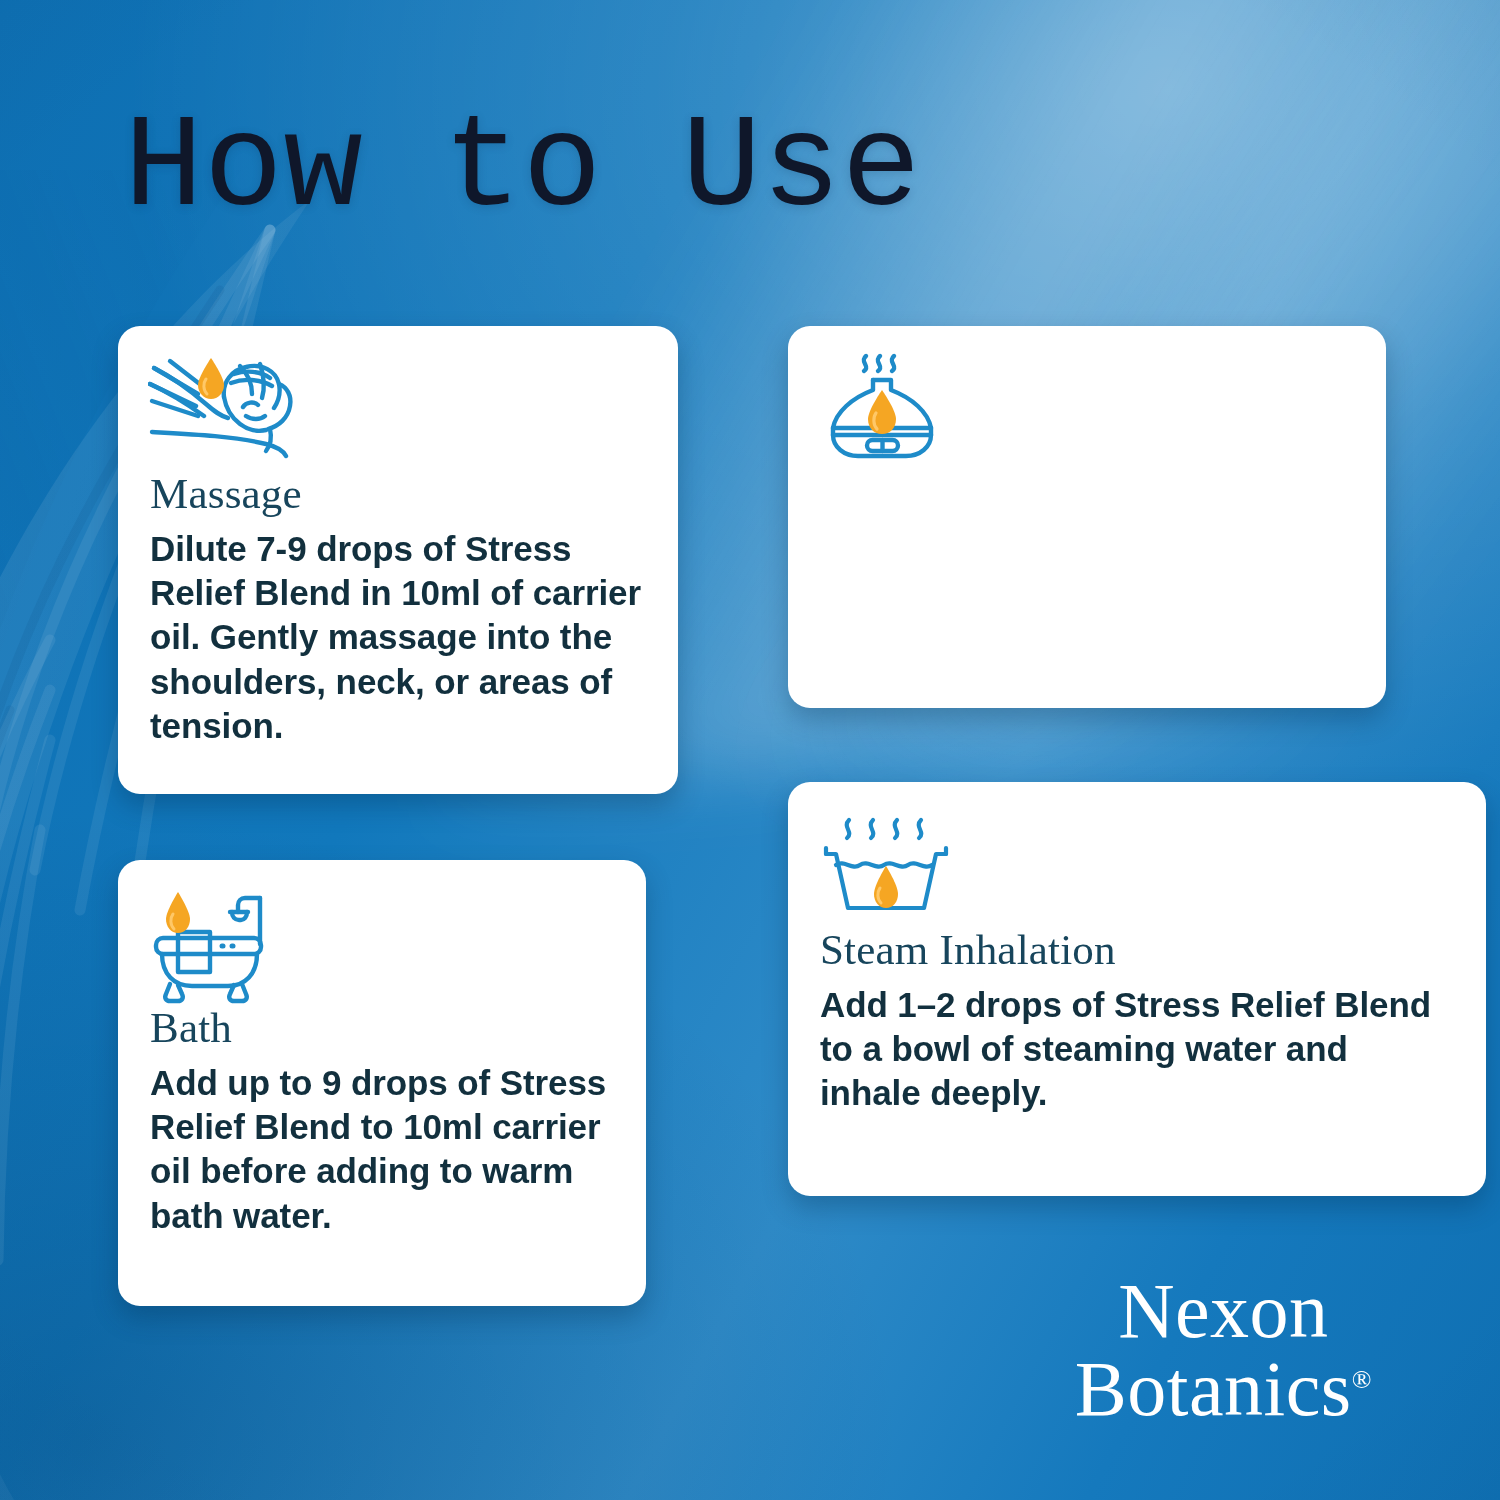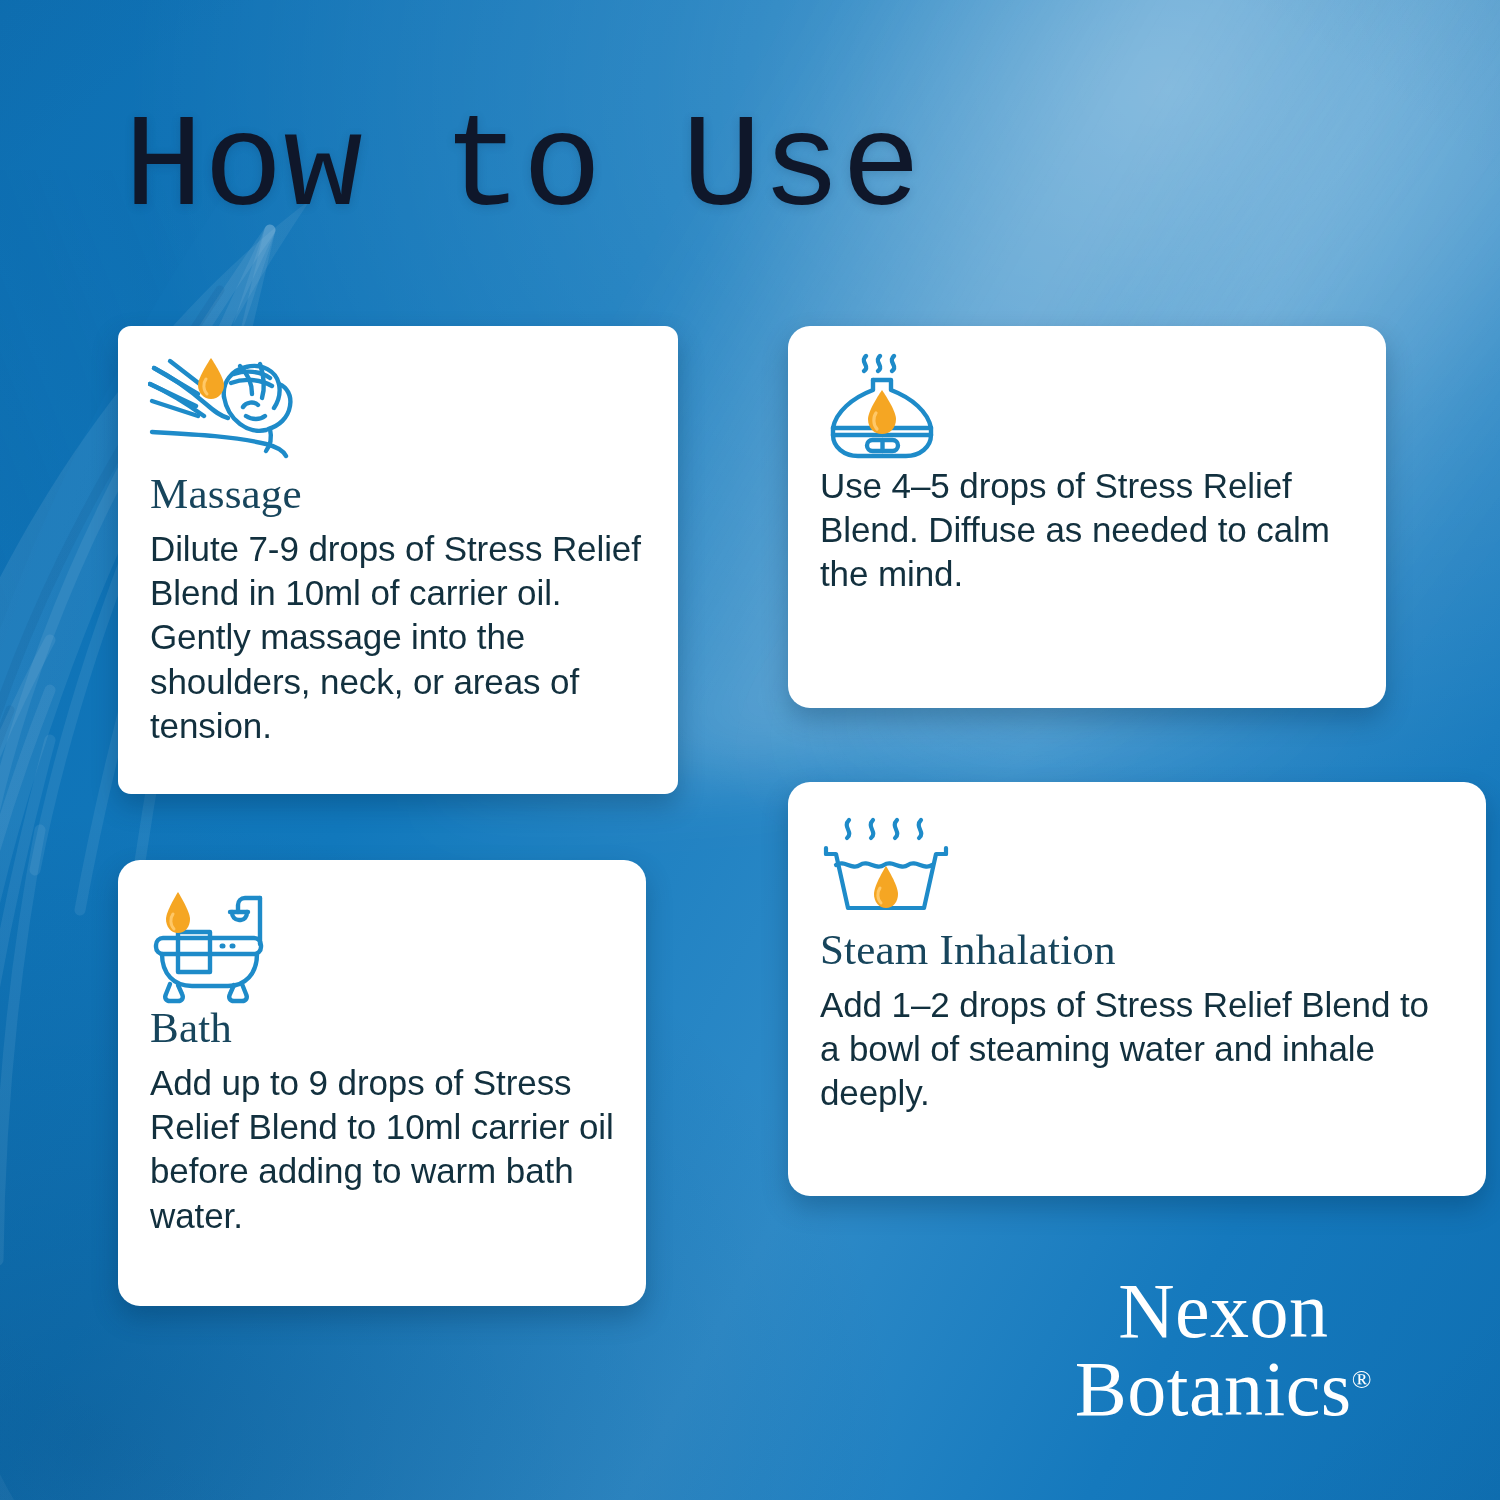--- a/index.html
+++ b/index.html
@@ -55,39 +55,39 @@
   
   .card{
     position:absolute;
     background:#ffffff;
     border-radius:22px;
     box-shadow:0 12px 26px rgba(3,44,76,.30);
     box-sizing:border-box;
     padding:26px 30px 26px 30px;
     overflow:hidden;
   }
-  #card-massage{ left:118px; top:326px;  width:560px;  height:468px;border-radius:13px; }
+  #card-massage{ left:118px; top:326px;  width:560px;  height:468px; }
   #card-diffuser{left:788px; top:326px;  width:598px;  height:382px; }
   #card-bath{    left:118px; top:860px;  width:528px;  height:446px; }
   #card-steam{   left:788px; top:782px;  width:698px;  height:414px; }
 
   .icon-wrap{height:112px;display:flex;align-items:flex-start;}
   .icon-wrap svg{display:block;}
 
   .card-title{
     font-family:"Liberation Serif", serif;
     font-size:43px;
     color:#17455C;
     margin:6px 0 10px 2px;
     line-height:1.1;
     letter-spacing:.2px;
   }
   .card-body{
     font-family:"Liberation Sans", sans-serif;
-    font-weight:normal;
+    font-weight:bold;
     font-size:35px;
     line-height:1.26;
     color:#12303E;
     letter-spacing:-.1px;
     margin:0 0 0 2px;
   }
 
   
   #logo{
     position:absolute; right:128px; bottom:72px;
@@ -203,21 +203,20 @@
         <path d="M15 83 L113 83"></path>
 
         <rect x="49" y="88" width="31" height="11" rx="5.5"></rect>
         <path d="M64.5 88 L64.5 99"></path>
       </g>
 
       <path d="M64 38 C64 38 50 58 50 67 C50 76 56 82 64 82 C72 82 78 76 78 67 C78 58 64 38 64 38 Z" fill="#F5A623"></path>
       <path d="M58 61 C55 65 55 73 59 77" fill="none" stroke="#FFC867" stroke-width="3.2" stroke-linecap="round"></path>
     </svg>
   </div>
-  <div class="card-body">Use 4–5 drops of Stress Relief Blend. Diffuse as needed to calm the mind.</div>
 </div>
 
 <div class="card" id="card-bath">
   <div class="icon-wrap">
     <svg width="130" height="118" viewBox="0 0 130 118" xmlns="http://www.w3.org/2000/svg">
       <g fill="none" stroke="#1E8BC9" stroke-width="4.4" stroke-linecap="round" stroke-linejoin="round">
 
         <path d="M112 12 L112 58"></path>
         <path d="M112 12 L97 12 C93 12 90 15 90 19 L90 26"></path>
         <path d="M82 26 L100 26"></path>

